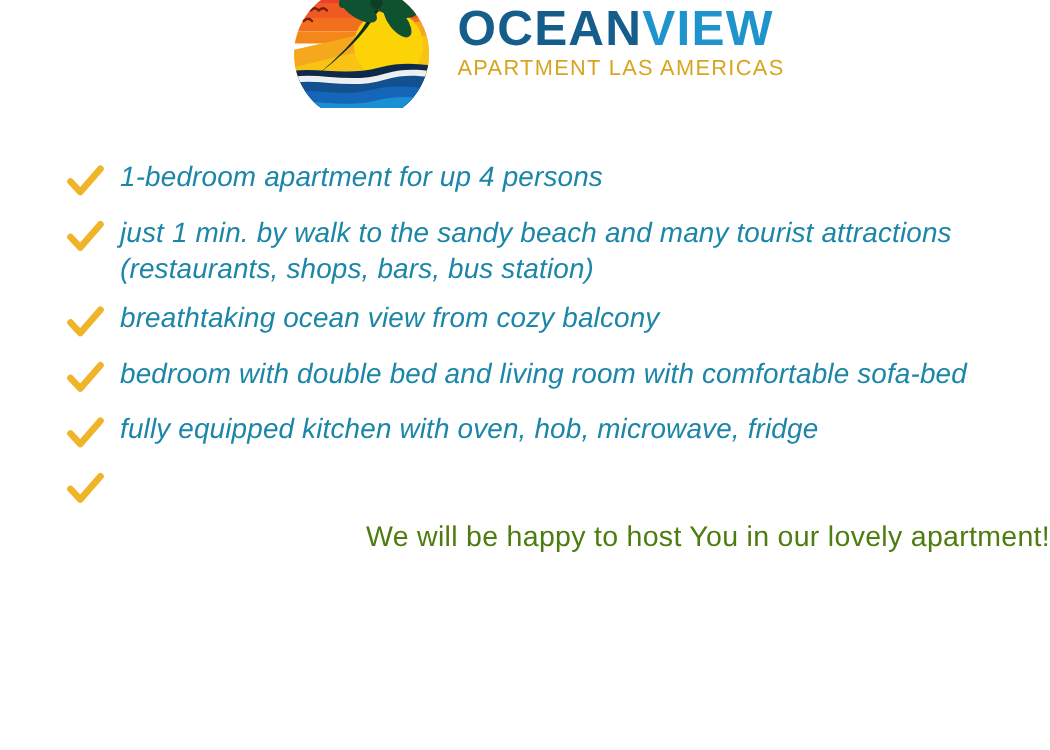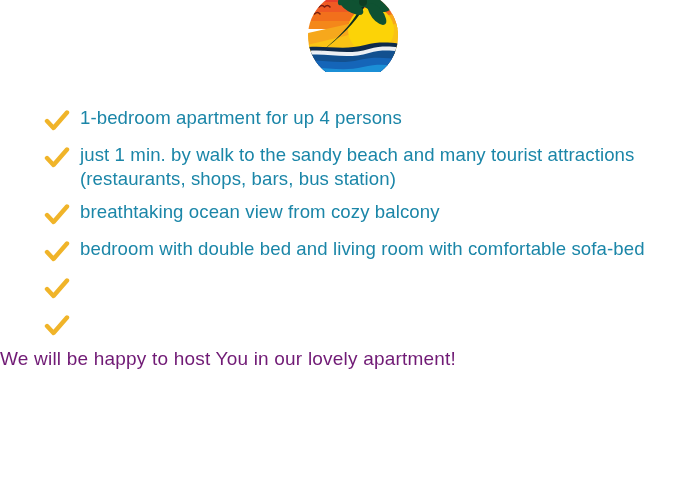--- a/index.html
+++ b/index.html
@@ -59,20 +59,21 @@
     letter-spacing: 0.9px;
     margin-top: 3px;
     white-space: nowrap;
     font-weight: normal;
   }
 
   
   .features {
     margin: 20px 0 0 0;
     padding: 0 30px 0 44px;
+    font-style: italic;
   }
   .feature-row {
     display: flex;
     align-items: flex-start;
     margin-bottom: 9px;
   }
   .check-icon {
     flex: 0 0 auto;
     width: 26px;
     height: 26px;
@@ -85,22 +86,22 @@
     font-size: 18.6px;
     line-height: 1.28;
     letter-spacing: 0.1px;
     max-width: 570px;
     font-weight: normal;
   }
 
   
   .closing {
     margin-top: 6px;
-    text-align: left;
-    color: #701a75;
+    text-align: right;
+    color: #4d7c0f;
     font-size: 19px;
     letter-spacing: 0.2px;
   }
 </style>
 </head>
 <body>
 
 <div class="header">
   <div class="logo-lockup">
 
@@ -146,20 +147,24 @@
             <ellipse cx="82" cy="24" rx="13" ry="6" transform="rotate(52 82 24)"></ellipse>
             <ellipse cx="68" cy="2" rx="12" ry="6" transform="rotate(-4 68 2)"></ellipse>
             <ellipse cx="52" cy="6" rx="12" ry="5" transform="rotate(-46 52 6)"></ellipse>
             <ellipse cx="88" cy="6" rx="12" ry="5" transform="rotate(36 88 6)"></ellipse>
           </g>
           <circle cx="68" cy="12" r="4" fill="#0d3d24"></circle>
         </g>
       </svg>
     </div>
 
+    <div class="wordmark">
+      <div class="wordmark-main"><span class="wm-ocean">OCEAN</span><span class="wm-view">VIEW</span></div>
+      <div class="wordmark-sub">APARTMENT LAS AMERICAS</div>
+    </div>
 
   </div>
 </div>
 
 <div class="features">
 
   <div class="feature-row">
     <span class="check-icon">
       <svg width="26" height="26" viewBox="0 0 26 26">
           <path d="M3,13 L9.5,20 L23,4.5" fill="none" stroke="#f0b429" stroke-width="4.4" stroke-linecap="round" stroke-linejoin="round"></path>
@@ -194,20 +199,21 @@
     </span>
     <span class="feature-text">bedroom with double bed and living room with comfortable sofa-bed</span>
   </div>
 
   <div class="feature-row">
     <span class="check-icon">
       <svg width="26" height="26" viewBox="0 0 26 26">
           <path d="M3,13 L9.5,20 L23,4.5" fill="none" stroke="#f0b429" stroke-width="4.4" stroke-linecap="round" stroke-linejoin="round"></path>
         </svg>
     </span>
+    <span class="feature-text">fully equipped kitchen with oven, hob, microwave, fridge</span>
   </div>
 
 
   <div class="feature-row">
     <span class="check-icon">
       <svg width="26" height="26" viewBox="0 0 26 26">
           <path d="M3,13 L9.5,20 L23,4.5" fill="none" stroke="#f0b429" stroke-width="4.4" stroke-linecap="round" stroke-linejoin="round"></path>
         </svg>
     </span>
   </div>

